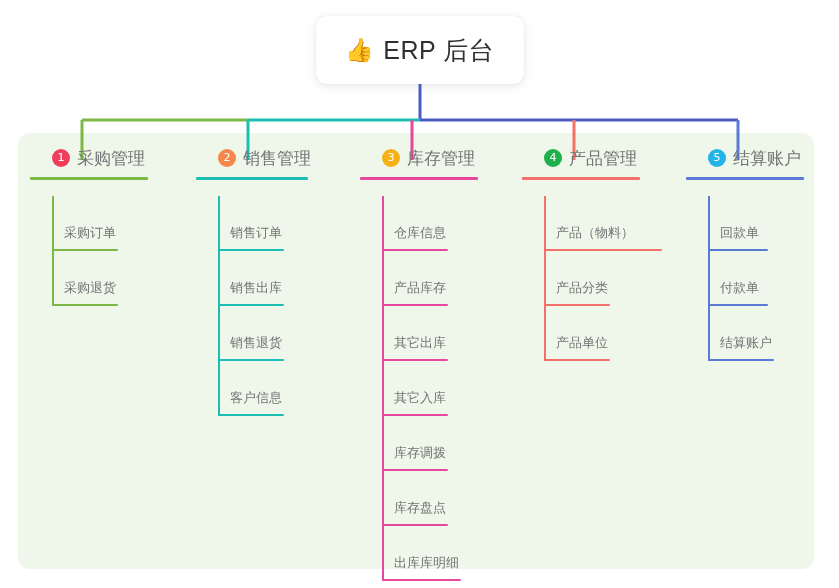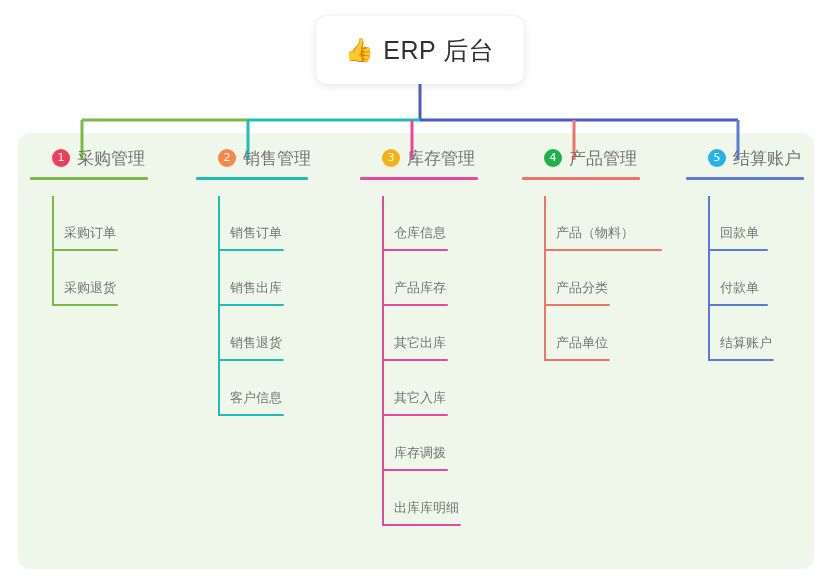--- a/index.html
+++ b/index.html
@@ -240,20 +240,25 @@
             <div class="leaf-label">其它入库</div>
             <div class="leaf-rule" style="background: rgb(232, 71, 159); width: 66px;"></div>
           </div>
           <div class="leaf">
             <div class="leaf-spine" style="background: rgb(232, 71, 159);"></div>
             <div class="leaf-label">库存调拨</div>
             <div class="leaf-rule" style="background: rgb(232, 71, 159); width: 66px;"></div>
           </div>
           <div class="leaf">
             <div class="leaf-spine" style="background: rgb(232, 71, 159);"></div>
+            <div class="leaf-label">库存盘点</div>
+            <div class="leaf-rule" style="background: rgb(232, 71, 159); width: 66px;"></div>
+          </div>
+          <div class="leaf">
+            <div class="leaf-spine" style="background: rgb(232, 71, 159);"></div>
             <div class="leaf-label">出库库明细</div>
             <div class="leaf-rule" style="background: rgb(232, 71, 159); width: 79px;"></div>
           </div>
         </div>
       </div>
       <div class="column" style="left: 522px; top: 146px; width: 150px;">
         <div class="col-head">
           <span class="badge" style="background: rgb(32, 176, 75);">4</span>
           <span class="head-label">产品管理</span>
         </div>

